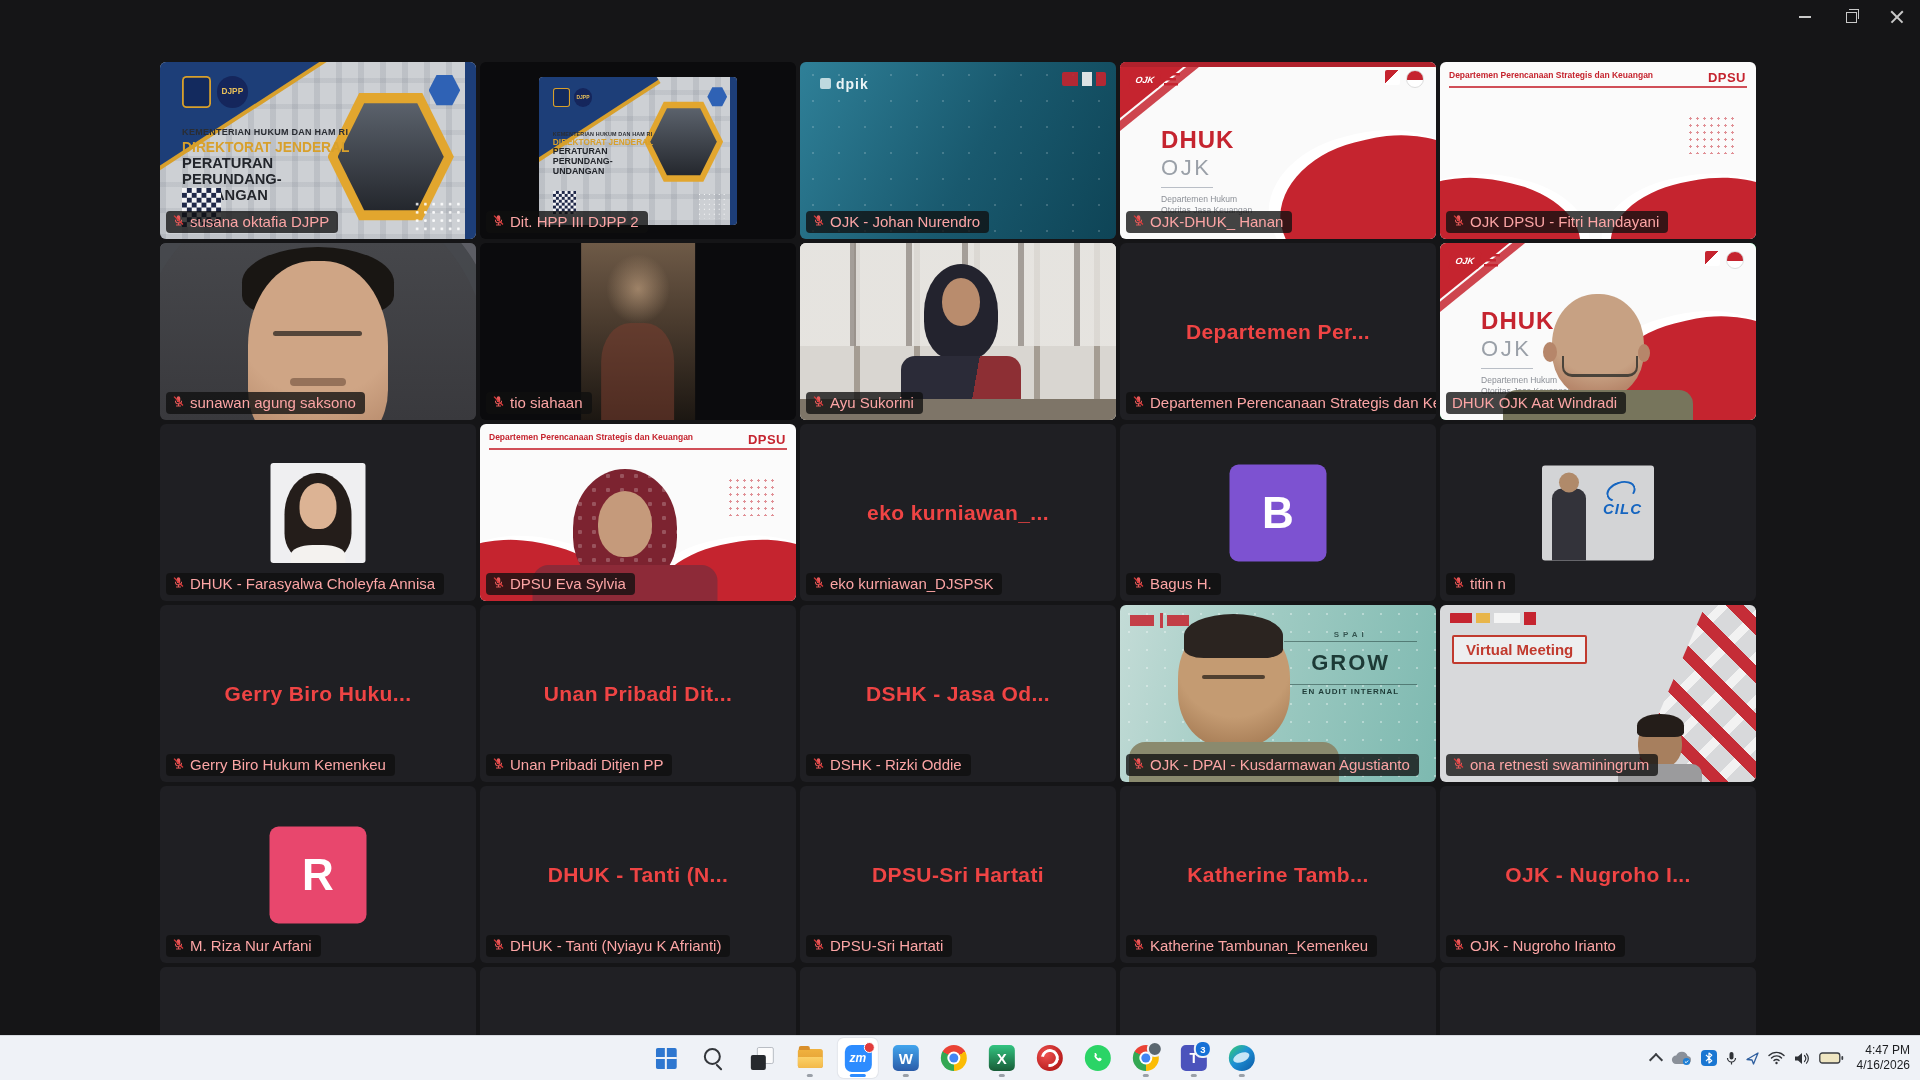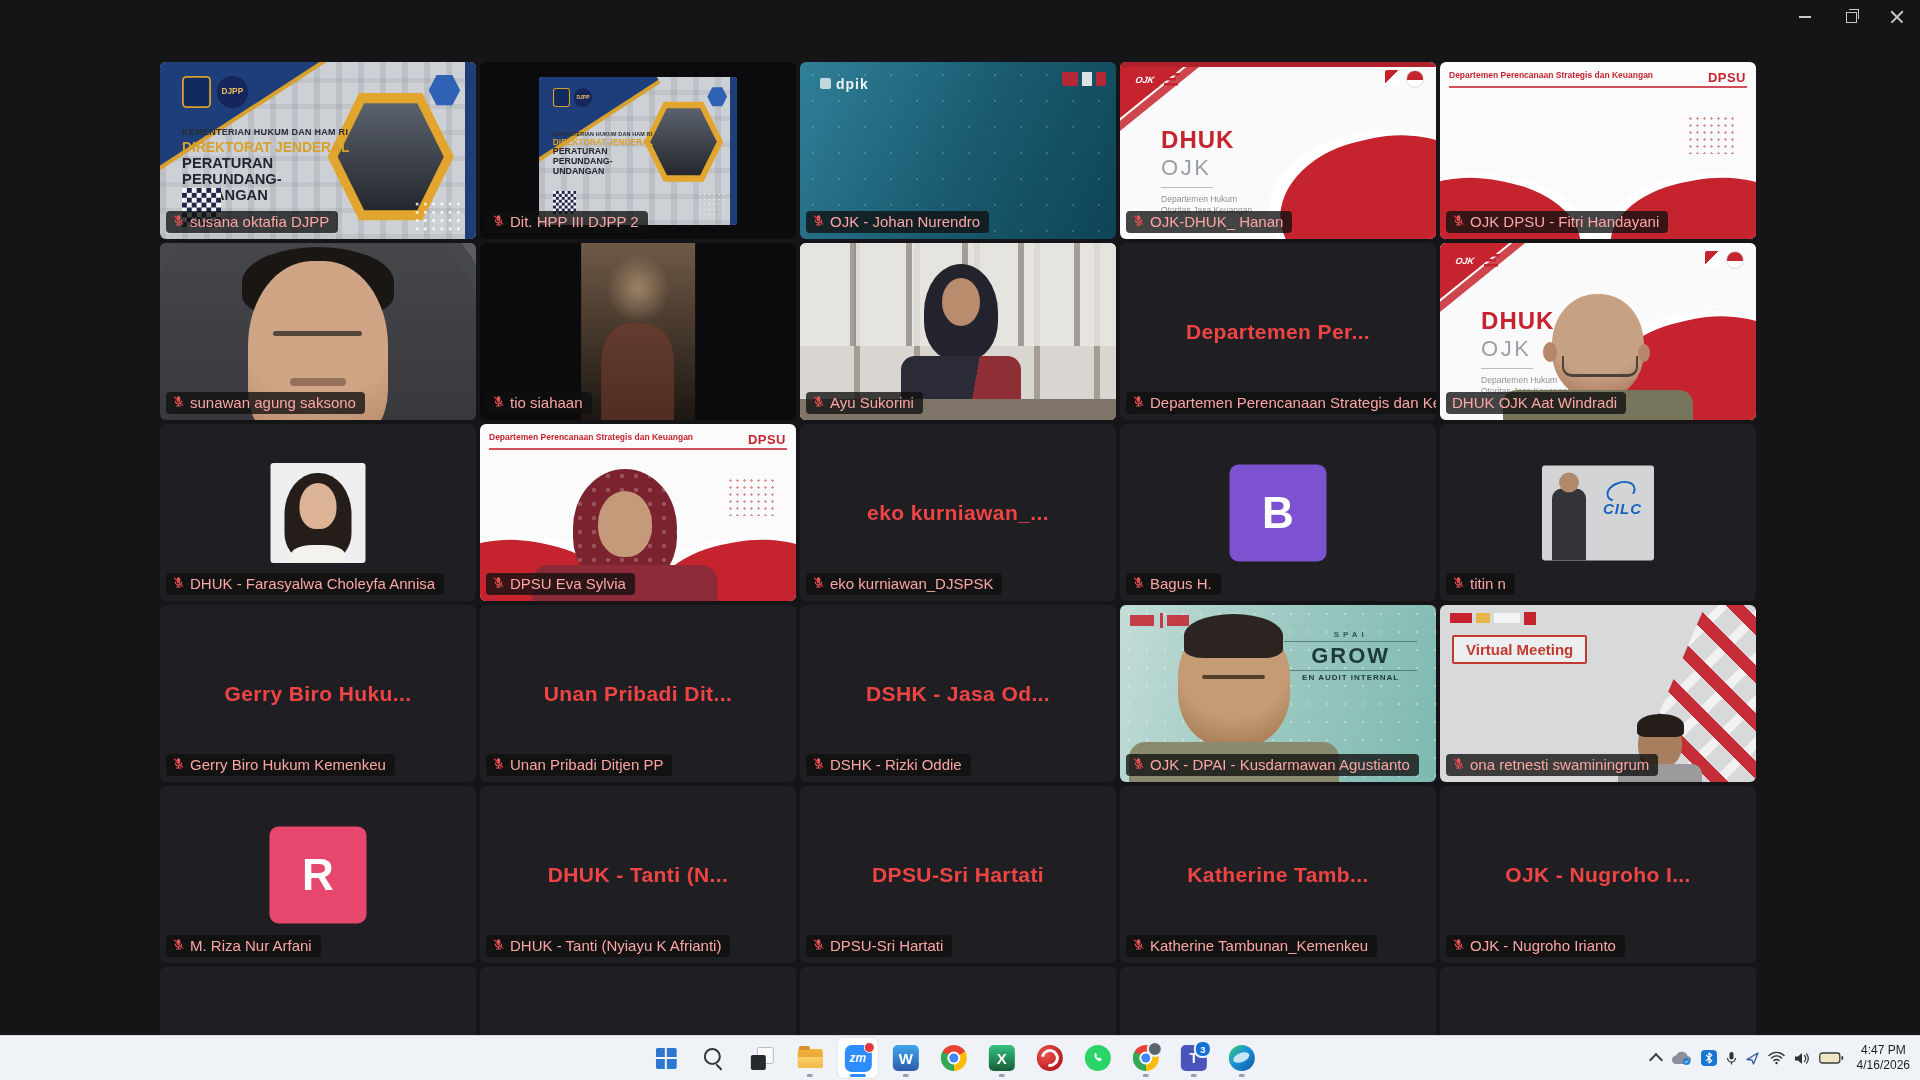--- a/index.html
+++ b/index.html
@@ -179,21 +179,21 @@
   .v-grow{position:absolute;inset:0;background:
      radial-gradient(rgba(255,255,255,.35) 1px,transparent 1.4px) 0 0/18px 18px,
      linear-gradient(105deg,#c4dcd7 0%,#9ecac2 45%,#7db9b0 100%);}
   .gr-logos{position:absolute;left:10px;top:8px;width:70px;height:16px;background:
      linear-gradient(#c5242f 0 0) 0 2px/24px 11px no-repeat,
      linear-gradient(#c5242f 0 0) 30px 0/3px 15px no-repeat,
      linear-gradient(#c5242f 0 0) 37px 2px/22px 11px no-repeat;opacity:.85;border-radius:2px;}
   .gr-text{position:absolute;right:6%;top:14%;width:42%;text-align:center;color:#1d3a36;}
   .gr-top{font-size:8px;letter-spacing:4px;font-weight:bold;opacity:.8;}
   .gr-brand{font-size:22px;font-weight:bold;letter-spacing:2px;border-top:1px solid rgba(29,58,54,.5);
-     border-bottom:1px solid rgba(29,58,54,.5);padding:1px 0;margin:2px 0;}
+     border-bottom:1px solid rgba(29,58,54,.5);padding:8px 0;margin:2px 0;}
   .gr-cap{font-size:8px;font-weight:bold;letter-spacing:1px;}
   .gr-man{position:absolute;left:6%;bottom:0;width:60%;height:100%;}
   .gr-head{position:absolute;left:50%;transform:translateX(-50%);top:8%;width:112px;height:128px;
      border-radius:46% 46% 42% 42%;background:radial-gradient(circle at 50% 32%,#c49b72 0 55%,#a97f58 85%);}
   .gr-head:before{content:"";position:absolute;left:6%;top:-4%;width:88%;height:34%;border-radius:50% 50% 20% 20%;background:#2b2420;}
   .gr-head:after{content:"";position:absolute;left:22%;top:44%;width:56%;height:4px;background:#33291f;border-radius:2px;opacity:.8;}
   .gr-sh{position:absolute;left:50%;transform:translateX(-50%);bottom:-6px;width:210px;height:46px;
      background:#8a8a6e;border-radius:16px 16px 0 0;}
 
   
@@ -261,21 +261,21 @@
      border:2px solid #eff2f7;font-style:normal;}
   .tb-edge{position:relative;width:26px;height:26px;border-radius:50%;
      background:linear-gradient(135deg,#35d06c 0%,#1e91d6 45%,#0c59a4 100%);overflow:hidden;}
   .tb-edge:before{content:"";position:absolute;left:4px;top:8px;width:17px;height:9px;border-radius:50%;
      background:#d9f0fb;transform:rotate(-22deg);opacity:.9;}
 
   
   .tray{position:absolute;right:6px;top:0;height:100%;display:flex;align-items:center;gap:9px;}
   .chev{width:8px;height:8px;border-left:2px solid #3a3d42;border-top:2px solid #3a3d42;transform:rotate(45deg);margin-top:3px;}
   .trayicon{display:flex;align-items:center;justify-content:center;}
-  .clock{text-align:center;font-size:12px;color:#1c1e21;line-height:15px;margin-left:4px;padding-right:4px;}
+  .clock{text-align:right;font-size:12px;color:#1c1e21;line-height:15px;margin-left:4px;padding-right:4px;}
 </style>
 </head>
 <body>
 
 <div class="winctl">
   <div class="wc wc-min">
       <i></i>
     </div>
   <div class="wc wc-restore">
       <i></i>

